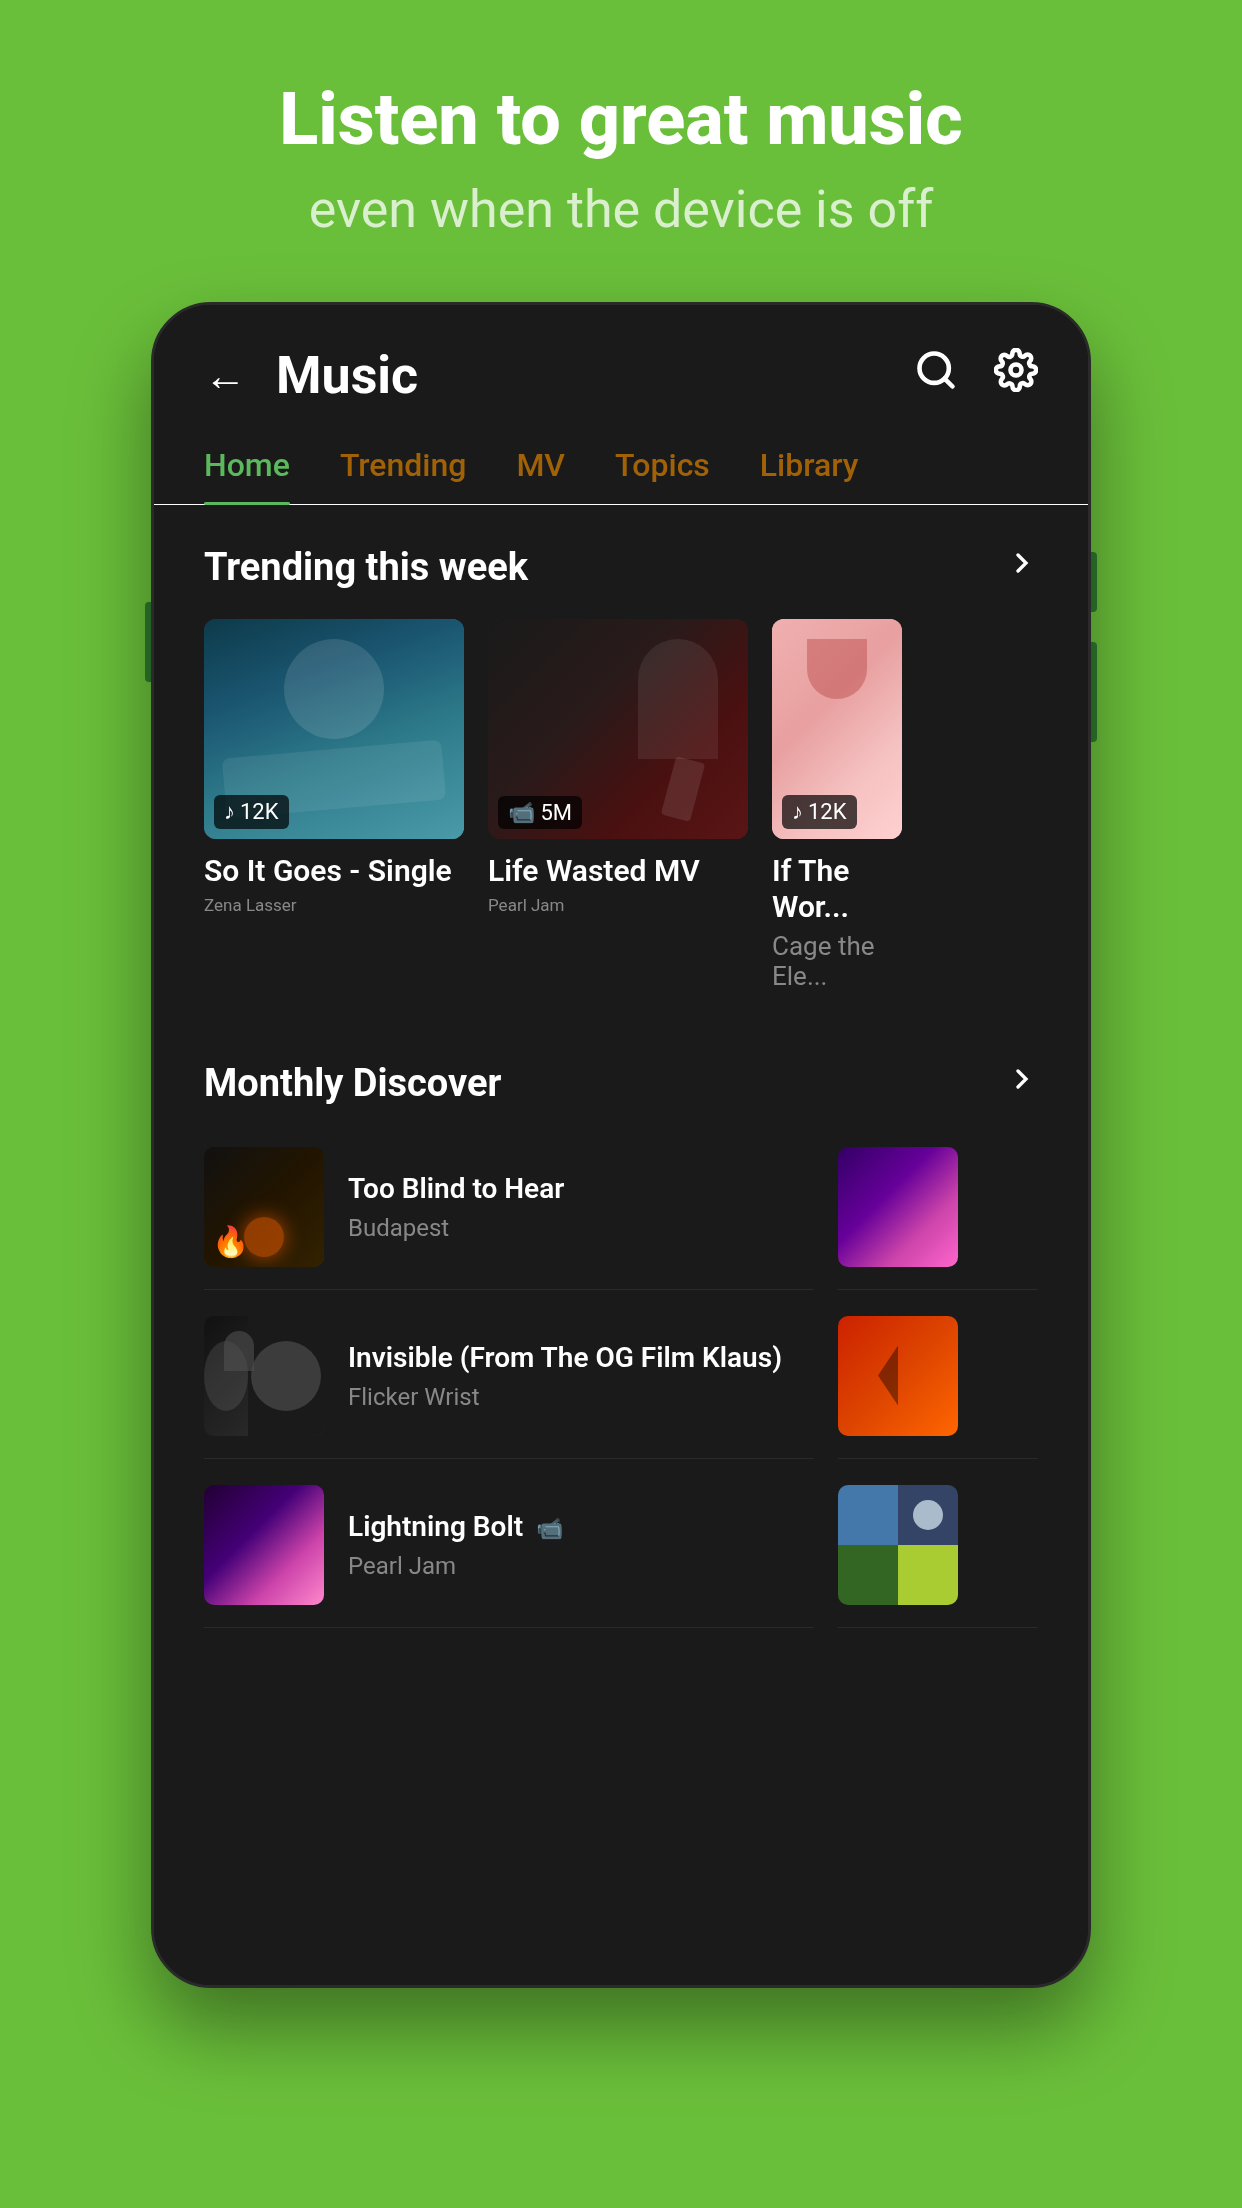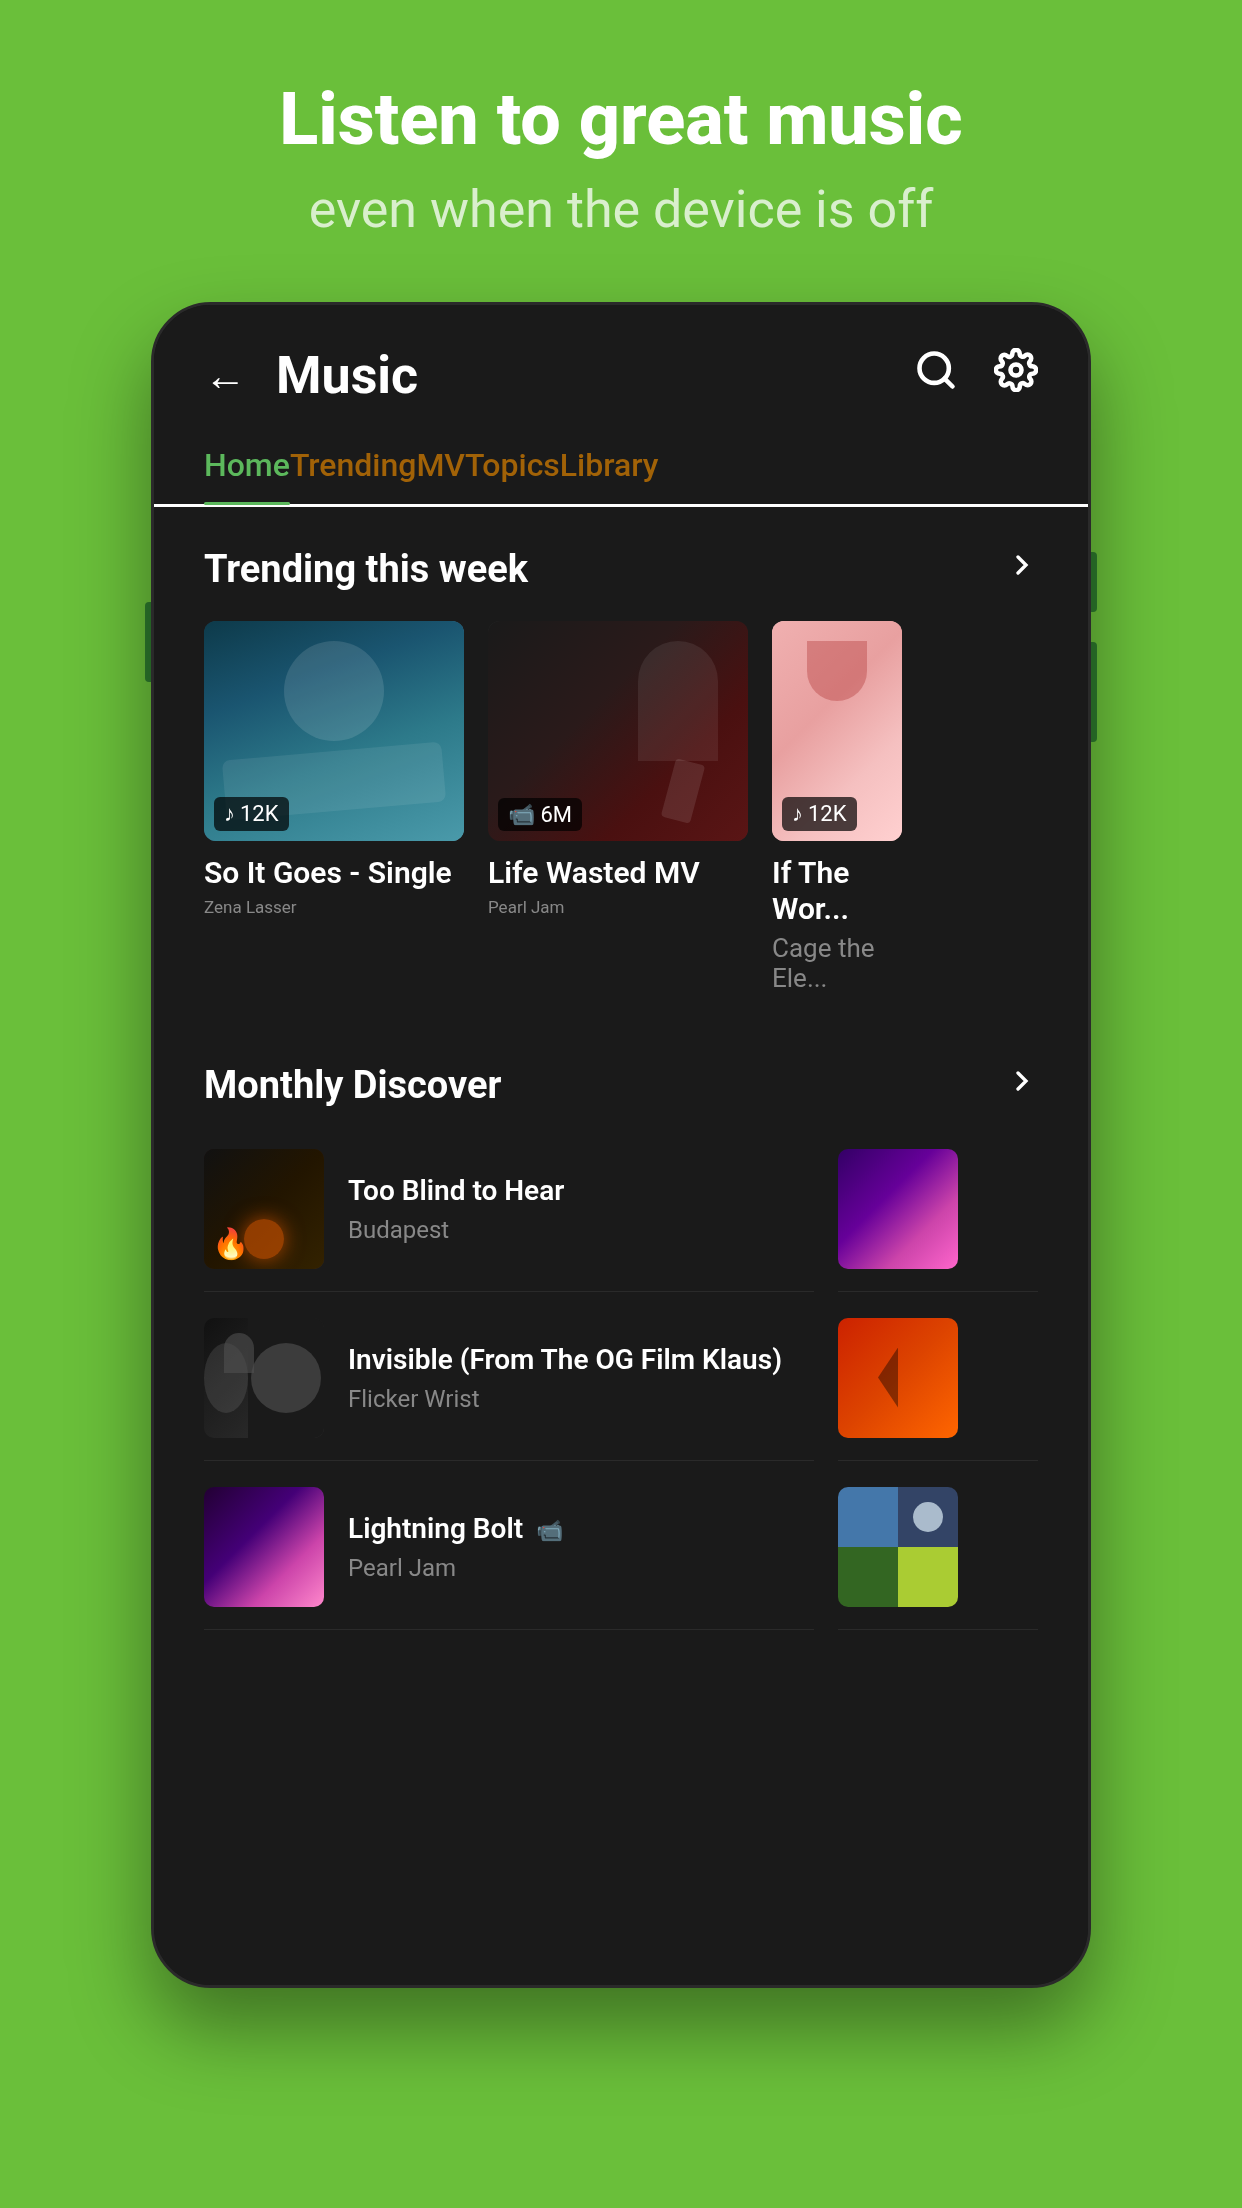--- a/index.html
+++ b/index.html
@@ -91,21 +91,22 @@
       font-size: 44px;
       color: white;
       cursor: pointer;
     }
 
     
     .tabs {
       display: flex;
       align-items: center;
       padding: 0 50px;
-      border-bottom: 3px solid #ffffff;
+      border-bottom: 1px solid #ffffff;
+      gap: 50px;
       background: #1a1a1a;
     }
 
     .tab {
       font-size: 32px;
       font-weight: 500;
       color: #a16207;
       padding: 20px 0;
       cursor: pointer;
       position: relative;
@@ -433,21 +434,21 @@
           <div class="trending-card-artist">Zena Lasser</div>
         </div>
 
         <div class="trending-card">
           <div class="trending-card-img card-bg-2">
             <div style="position:absolute;inset:0;background:linear-gradient(135deg,#1a1a1a 0%,#2a1a1a 40%,#4a1010 70%,#5a1515 100%);"></div>
             <div style="position:absolute;top:20px;right:30px;width:80px;height:120px;background:rgba(255,255,255,0.08);border-radius:40px 40px 0 0;"></div>
             <div style="position:absolute;bottom:20px;right:50px;width:30px;height:60px;background:rgba(255,255,255,0.1);border-radius:4px;transform:rotate(15deg);"></div>
             <div class="badge">
               <span>📹</span>
-              <span>6M</span>
+              <span>5M</span>
             </div>
           </div>
           <div class="trending-card-title">Life Wasted MV</div>
           <div class="trending-card-artist">Pearl Jam</div>
         </div>
 
         <div class="trending-card card3-partial">
           <div class="trending-card-img card-bg-3" style="width:130px;">
             <div style="position:absolute;inset:0;background:linear-gradient(135deg,#f0b0b0 0%,#e8a0a0 40%,#f5c0c0 70%,#ffd0d0 100%);"></div>
 

